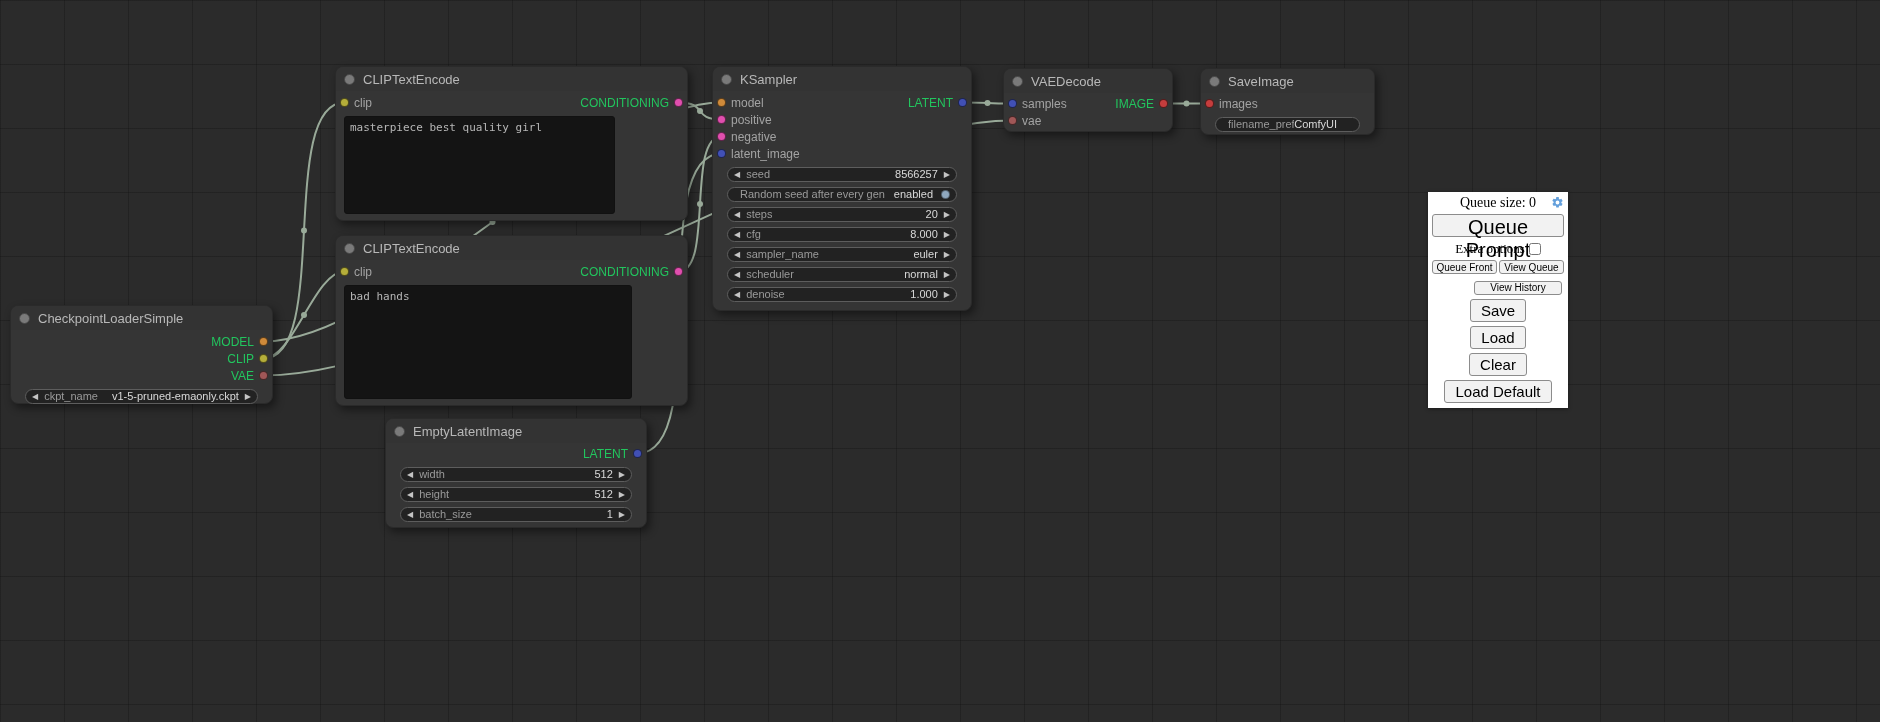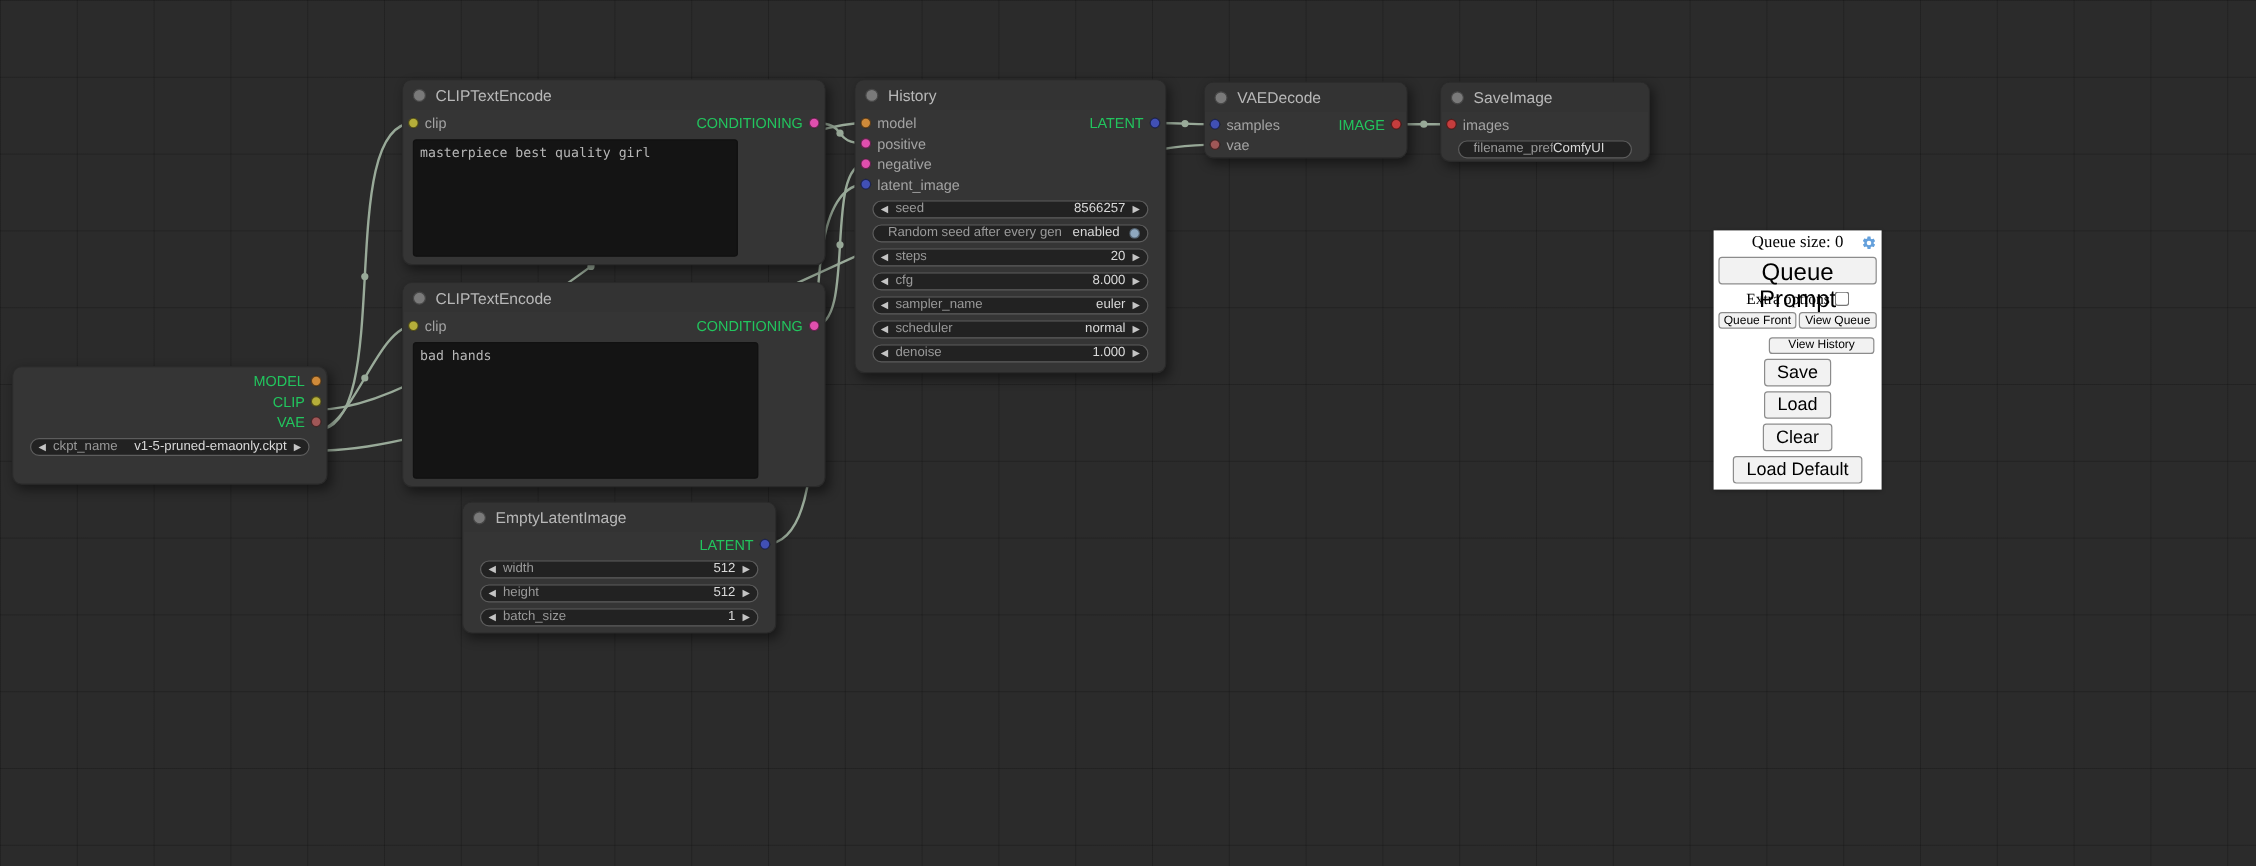--- a/index.html
+++ b/index.html
@@ -103,20 +103,24 @@
       <circle cx="700" cy="204" r="3" fill="#99aa99"></circle>
       <path d="M 637.5 453.5 C 715.384529914483 453.5 643.615470085517 153.5 721.5 153.5" fill="none" stroke="#99aa99" stroke-width="2"></path>
       <circle cx="679.5" cy="303.5" r="3" fill="#99aa99"></circle>
       <path d="M 962.5 102.5 C 992.5 102.5 982.5 103.5 1012.5 103.5" fill="none" stroke="#99aa99" stroke-width="2"></path>
       <circle cx="987.5" cy="103" r="3" fill="#99aa99"></circle>
       <path d="M 1163.5 103.5 C 1193.5 103.5 1179.5 103.5 1209.5 103.5" fill="none" stroke="#99aa99" stroke-width="2"></path>
       <circle cx="1186.5" cy="103.5" r="3" fill="#99aa99"></circle>
     </svg>
 
   <div class="node" style="left:10px;top:305px;width:263px;height:99px;">
+    <div class="node-title">
+      <span class="title-dot"></span>
+      <span class="title-text">CheckpointLoaderSimple</span>
+    </div>
     <div class="node-body">
       <div class="slot-row">
         <span class="out-label">MODEL</span>
         <span class="dot out" id="dot-checkpoint_loader-out-model" style="background: rgb(207, 138, 58);"></span>
       </div>
       <div class="slot-row">
         <span class="out-label">CLIP</span>
         <span class="dot out" id="dot-checkpoint_loader-out-clip" style="background: rgb(181, 174, 58);"></span>
       </div>
       <div class="slot-row">
@@ -160,21 +164,21 @@
         <span class="out-label">CONDITIONING</span>
         <span class="dot out" id="dot-clip_negative-out-conditioning" style="background: rgb(224, 79, 174);"></span>
       </div>
       <textarea class="prompt" spellcheck="false" style="">bad hands</textarea>
     </div>
   </div>
 
   <div class="node ksampler" style="left:712px;top:66px;width:260px;height:245px;">
     <div class="node-title">
       <span class="title-dot"></span>
-      <span class="title-text">History</span>
+      <span class="title-text">KSampler</span>
     </div>
     <div class="node-body">
       <div class="slot-row">
         <span class="dot in" id="dot-ksampler-in-model" style="background: rgb(207, 138, 58);"></span>
         <span class="in-label">model</span>
         <span class="out-label">LATENT</span>
         <span class="dot out" id="dot-ksampler-out-latent" style="background: rgb(65, 80, 181);"></span>
       </div>
       <div class="slot-row">
         <span class="dot in" id="dot-ksampler-in-positive" style="background: rgb(224, 79, 174);"></span>

